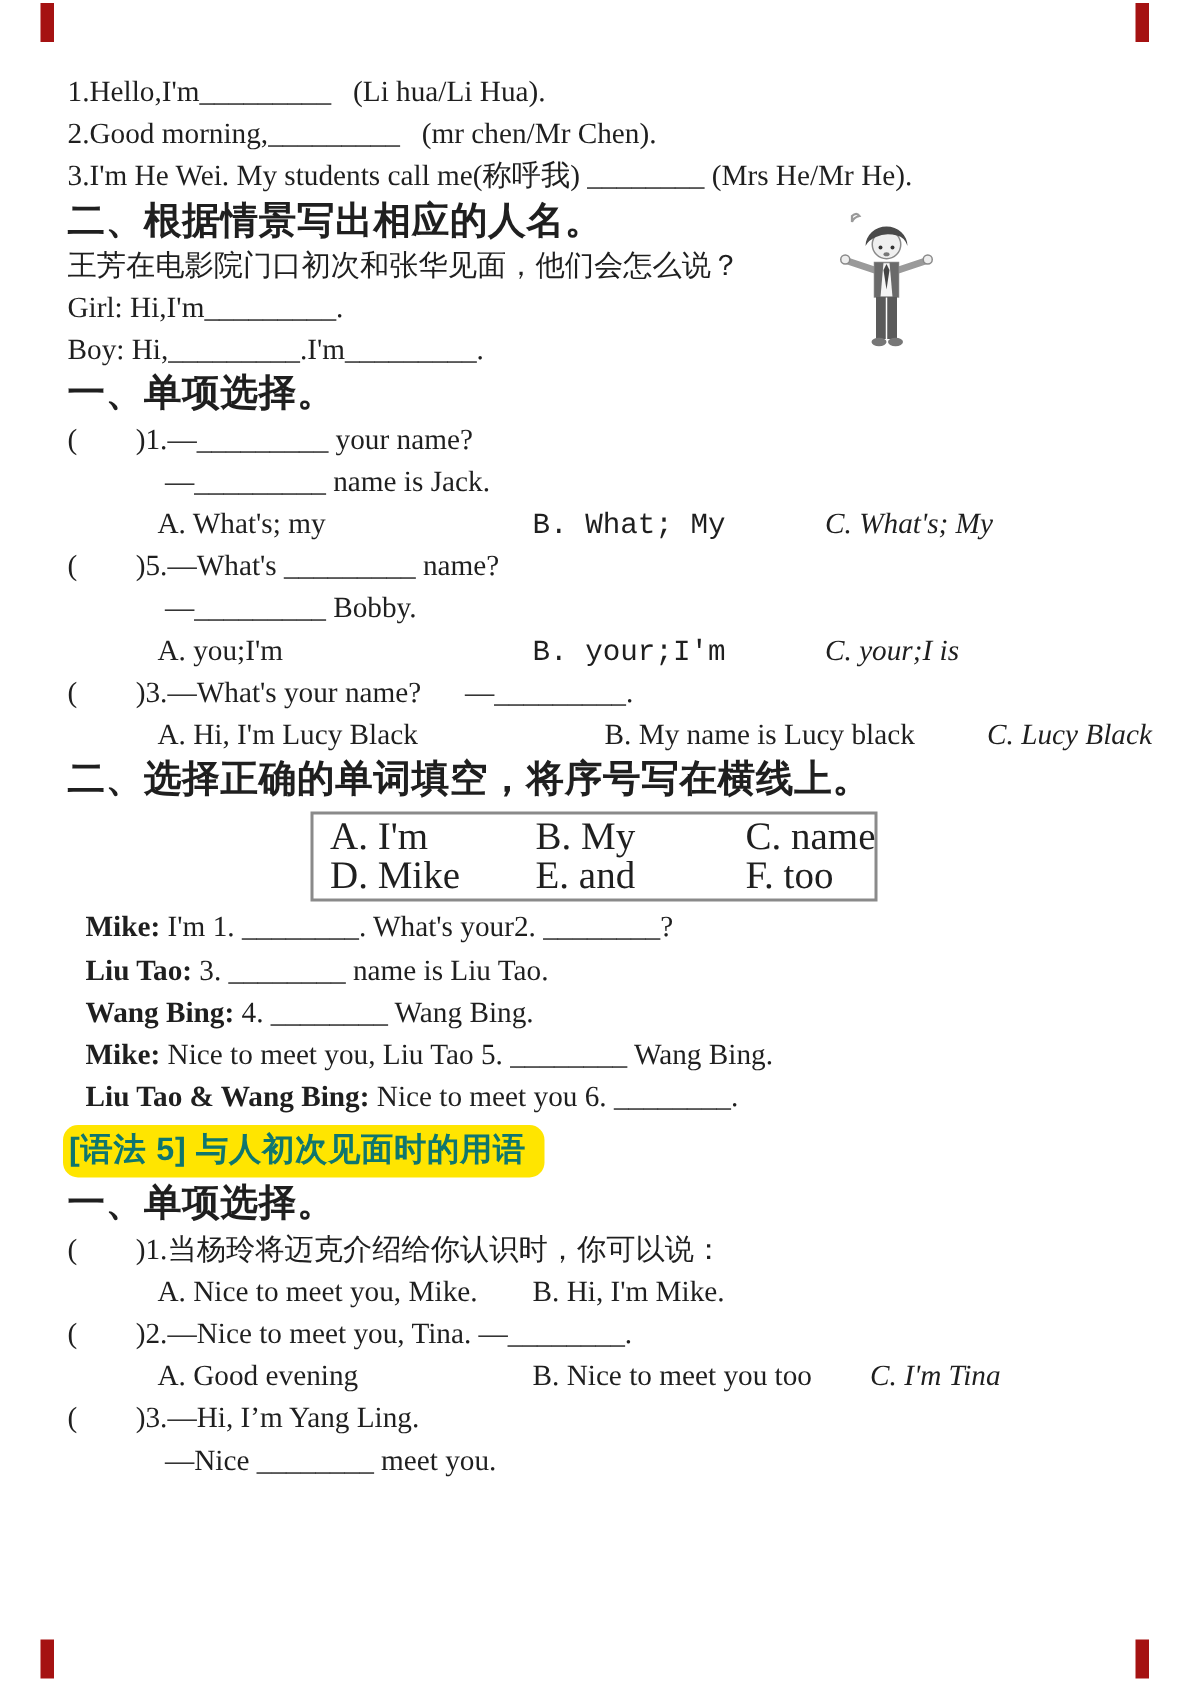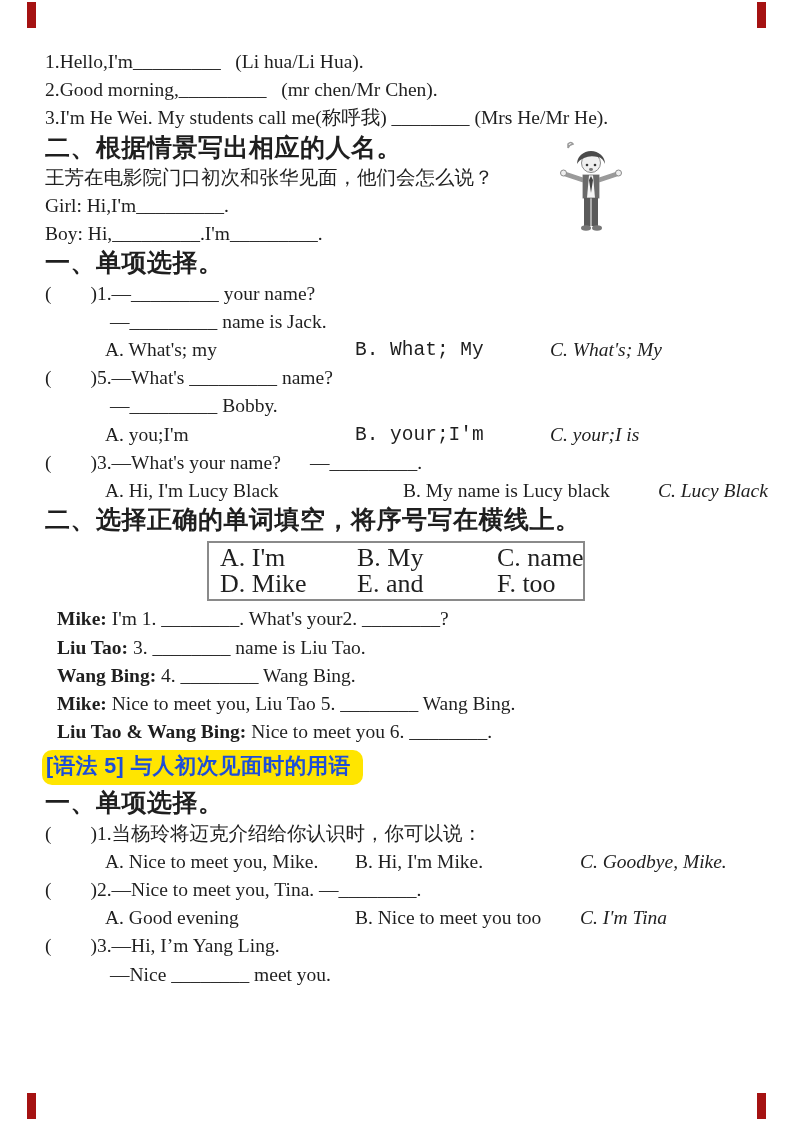--- a/index.html
+++ b/index.html
@@ -109,24 +109,24 @@
           <span>D. Mike</span>
           <span>E. and</span>
           <span>F. too</span>
         </div>
       </div>
       <div class="line ind1"><span class="b">Mike:</span><span> I'm 1. ________. What's your2. ________?</span></div>
       <div class="line ind1"><span class="b">Liu Tao:</span><span> 3. ________ name is Liu Tao.</span></div>
       <div class="line ind1"><span class="b">Wang Bing:</span><span> 4. ________ Wang Bing.</span></div>
       <div class="line ind1"><span class="b">Mike:</span><span> Nice to meet you, Liu Tao 5. ________ Wang Bing.</span></div>
       <div class="line ind1"><span class="b">Liu Tao &amp; Wang Bing:</span><span> Nice to meet you 6. ________.</span></div>
-      <div class="gheader" style="background: rgb(255, 229, 0); color: #1d4ed8; border-radius: 10px;"><span>[语法 5] 与人初次见面时的用语</span></div>
+      <div class="gheader" style="background: rgb(255, 229, 0); color: #0f766e; border-radius: 10px;"><span>[语法 5] 与人初次见面时的用语</span></div>
       <div class="line ind0"><span class="b cn">一、单项选择。</span></div>
       <div class="line ind0"><span>(        )1.当杨玲将迈克介绍给你认识时，你可以说：</span></div>
-      <div class="line options v3"><span class="col c0">A. Nice to meet you, Mike.</span><span class="col c1">B. Hi, I'm Mike.</span><span class="col c2">C. Goodbye, Mike.</span></div>
+      <div class="line options v3"><span class="col c0">A. Nice to meet you, Mike.</span><span class="col c1">B. Hi, I'm Mike.</span></div>
       <div class="line ind0"><span>(        )2.—Nice to meet you, Tina. —________.</span></div>
       <div class="line options v3"><span class="col c0">A. Good evening</span><span class="col c1">B. Nice to meet you too</span><span class="col c2">C. I'm Tina</span></div>
       <div class="line ind0"><span>(        )3.—Hi, I’m Yang Ling.</span></div>
       <div class="line ind2"><span>—Nice ________ meet you.</span></div>
     </div>
 
   <svg class="boy" width="70" height="95" viewBox="0 0 70 95">
     <path d="M12 4 q3 -3 5 0 q-4 1 -5 4 z" fill="none" stroke="#9a9a9a" stroke-width="1.5"></path>
     <circle cx="35" cy="23" r="9.5" fill="#efefef" stroke="#8a8a8a" stroke-width="1"></circle>
     <path d="M21 24 a14 13 0 1 1 28 0 q-2 -6 -7 -7 q-8 -2 -14 1 q-5 2 -7 6 z" fill="#4a4a4a"></path>

